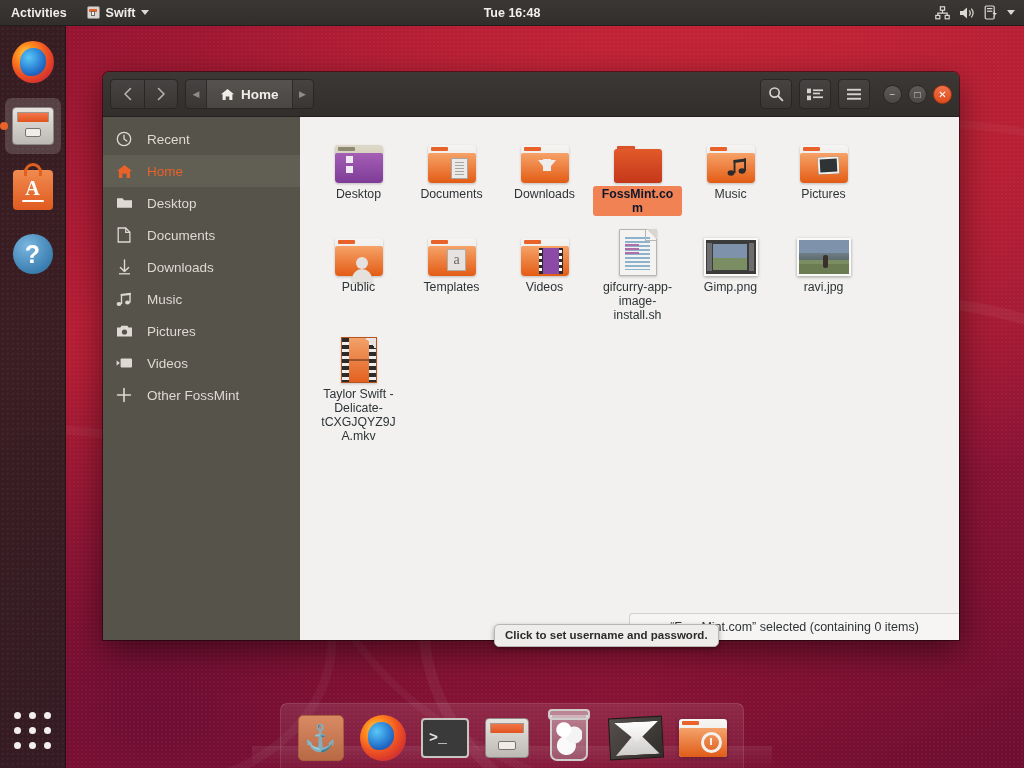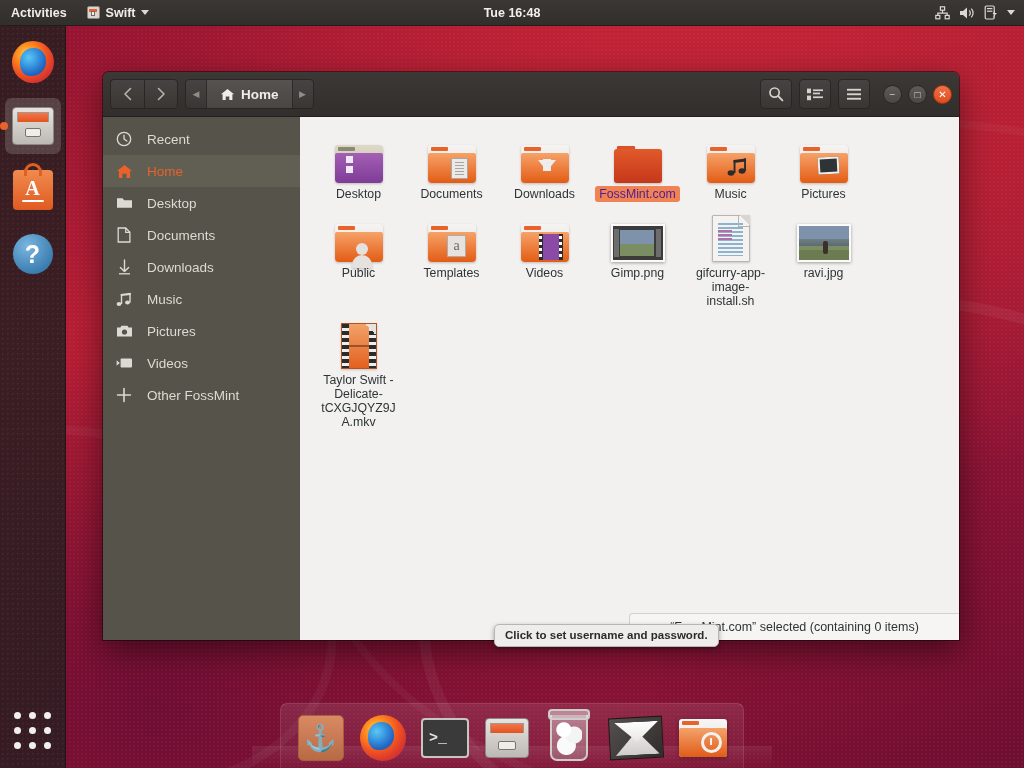--- a/index.html
+++ b/index.html
@@ -277,21 +277,21 @@
     gap: 3px;
   }
   .thumbwrap {
     height: 50px; display: flex; align-items: flex-end; justify-content: center;
   }
   .flabel {
     font-size: 12.3px; color: #2e3436; text-align: center;
     line-height: 14px; word-break: break-word;
     padding: 1px 4px; border-radius: 3px;
   }
-  .fileitem.selected .flabel { background: #f08254; color: #4c1d95; }
+  .fileitem.selected .flabel { background: #f08254; color: #0f172a; font-weight: bold; }
 
   
   .folder {
     width: 48px; height: 38px; position: relative;
     filter: drop-shadow(0 1px 1px rgba(0,0,0,0.22));
   }
   .folder .back {
     position: absolute; left: 0; top: 0; width: 48px; height: 38px;
     border-radius: 3px 4px 4px 4px;
     background: linear-gradient(#f6f4f2, #dfdbd7);
@@ -940,37 +940,37 @@
               <div class="emblem" style="right:6px;bottom:3px;">
                     <div class="filmstrip"></div>
                   </div>
                 </div>
               </div>
             <div class="flabel">Videos</div>
           </div>
 
           <div class="fileitem">
             <div class="thumbwrap">
+                <div class="docfile">
+              <div class="sh-lines"></div>
+                  <div class="sh-lines2"></div>
+                </div>
+              </div>
+            <div class="flabel">gifcurry-app-image-install.sh</div>
+          </div>
+
+          <div class="fileitem">
+            <div class="thumbwrap">
                 <div class="photo app">
               <div class="bar-l"></div>
                   <div class="inner"></div>
                   <div class="bar-r"></div>
                 </div>
               </div>
             <div class="flabel">Gimp.png</div>
-          </div>
-
-          <div class="fileitem">
-            <div class="thumbwrap">
-                <div class="docfile">
-              <div class="sh-lines"></div>
-                  <div class="sh-lines2"></div>
-                </div>
-              </div>
-            <div class="flabel">gifcurry-app-image-install.sh</div>
           </div>
 
           <div class="fileitem">
             <div class="thumbwrap">
                 <div class="photo">
               <div class="mtn"></div>
                   <div class="person"></div>
                 </div>
               </div>
             <div class="flabel">ravi.jpg</div>

